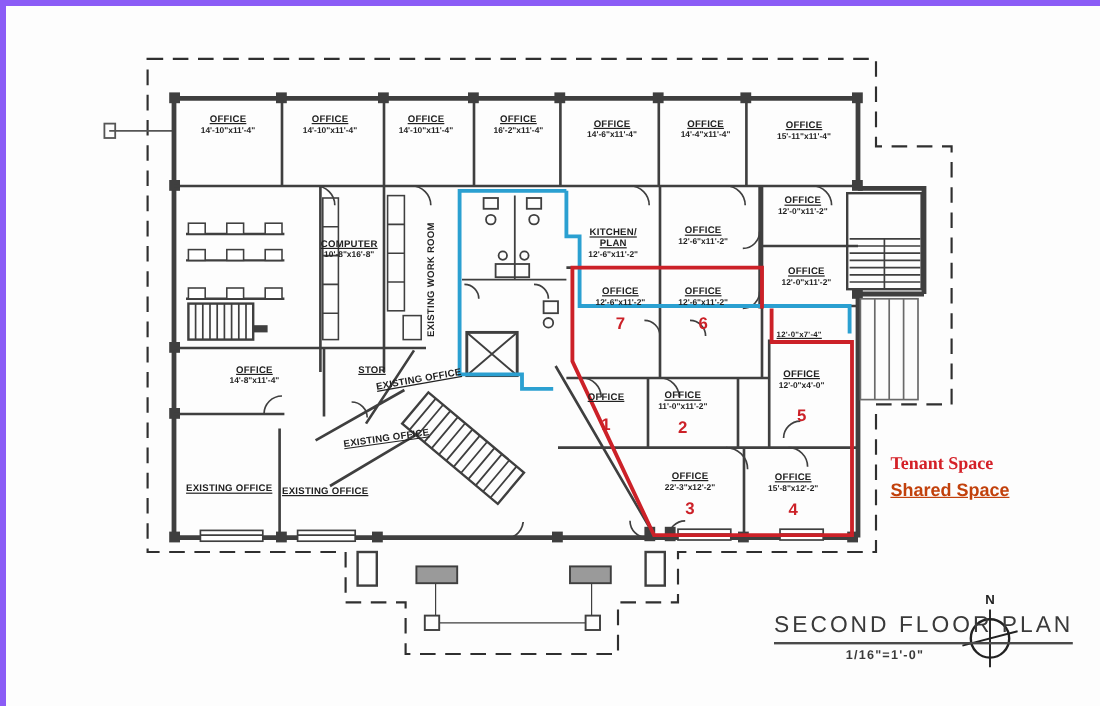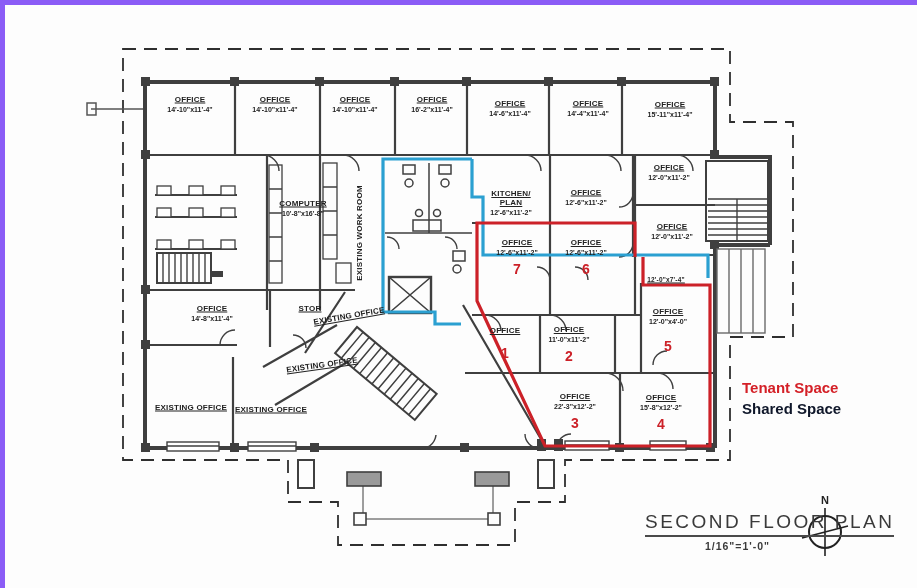--- a/index.html
+++ b/index.html
@@ -10,22 +10,22 @@
         transform:translate(-50%,-50%);color:#222;text-align:center;white-space:pre-line;z-index:5;}
   .rn{font-weight:bold;font-size:8px;letter-spacing:.2px;text-decoration:underline;line-height:9px;}
   .rn.nou{text-decoration:none;}
   .rd{font-weight:bold;font-size:7px;line-height:9px;margin-top:1px;}
   .num{font-weight:bold;font-size:14px;color:#cc2128;margin-top:5px;line-height:14px;}
   .tiny .rn{font-size:6.5px;}
   .rot90{transform:translate(-50%,-50%) rotate(-90deg);}
   .rotA{transform:translate(-50%,-50%) rotate(-10deg);}
   .rotB{transform:translate(-50%,-50%) rotate(-8deg);}
   #legend{position:absolute;left:737px;top:372px;font-weight:bold;font-size:15px;line-height:21px;z-index:6;}
-  #legend .tenant{color:#d42027;}
-  #legend .shared{color:#0f172a;}
+  #legend .tenant{color:#d42027;font-family:Liberation Serif, serif;}
+  #legend .shared{color:#c2410c;text-decoration:underline;}
   #titleblock{position:absolute;left:600px;top:506px;width:185px;text-align:center;z-index:6;color:#3a3a3a;margin-left:40px;}
   #titleblock .t{display:inline-block;font-size:19px;letter-spacing:2.5px;border-bottom:2px solid #4a4a4a;
                  padding-bottom:2px;white-space:nowrap;}
   #titleblock .s{font-size:10.5px;font-weight:bold;letter-spacing:1px;margin-top:3px;}
   #north-n{position:absolute;left:820px;top:489px;transform:translate(-50%,0);font-weight:bold;
            font-size:11px;color:#222;z-index:6;}
 </style>
 </head>
 <body>
 
@@ -211,21 +211,21 @@
 PLAN</span><span class="rd">12'-6"x11'-2"</span></div>
 <div class="room" style="left:581px;top:192px"><span class="rn">OFFICE</span><span class="rd">12'-6"x11'-2"</span></div>
 <div class="room" style="left:512px;top:252px"><span class="rn">OFFICE</span><span class="rd">12'-6"x11'-2"</span><span class="num">7</span></div>
 <div class="room" style="left:581px;top:252px"><span class="rn">OFFICE</span><span class="rd">12'-6"x11'-2"</span><span class="num">6</span></div>
 
 <div class="room" style="left:500px;top:338px"><span class="rn">OFFICE</span><span class="num" style="margin-top:11px">1</span></div>
 <div class="room" style="left:564px;top:339px"><span class="rn">OFFICE</span><span class="rd">11'-0"x11'-2"</span><span class="num">2</span></div>
 <div class="room" style="left:570px;top:406px"><span class="rn">OFFICE</span><span class="rd">22'-3"x12'-2"</span><span class="num">3</span></div>
 <div class="room" style="left:656px;top:407px"><span class="rn">OFFICE</span><span class="rd">15'-8"x12'-2"</span><span class="num">4</span></div>
 
-<div class="room" style="left:298px;top:203px"><span class="rn">COMPUTER</span><span class="rd">10'-8"x16'-8"</span></div>
+<div class="room" style="left:286px;top:203px"><span class="rn">COMPUTER</span><span class="rd">10'-8"x16'-8"</span></div>
 <div class="room rot90" style="left:354px;top:228px"><span class="rn nou">EXISTING WORK ROOM</span></div>
 <div class="room" style="left:207px;top:308px"><span class="rn">OFFICE</span><span class="rd">14'-8"x11'-4"</span></div>
 <div class="room" style="left:305px;top:303px"><span class="rn">STOR</span></div>
 <div class="room rotA" style="left:344px;top:311px"><span class="rn">EXISTING OFFICE</span></div>
 <div class="room rotB" style="left:317px;top:360px"><span class="rn">EXISTING OFFICE</span></div>
 <div class="room" style="left:186px;top:402px"><span class="rn">EXISTING OFFICE</span></div>
 <div class="room" style="left:266px;top:404px"><span class="rn">EXISTING OFFICE</span></div>
 
 <div id="legend">
   <div class="tenant">Tenant Space</div>

